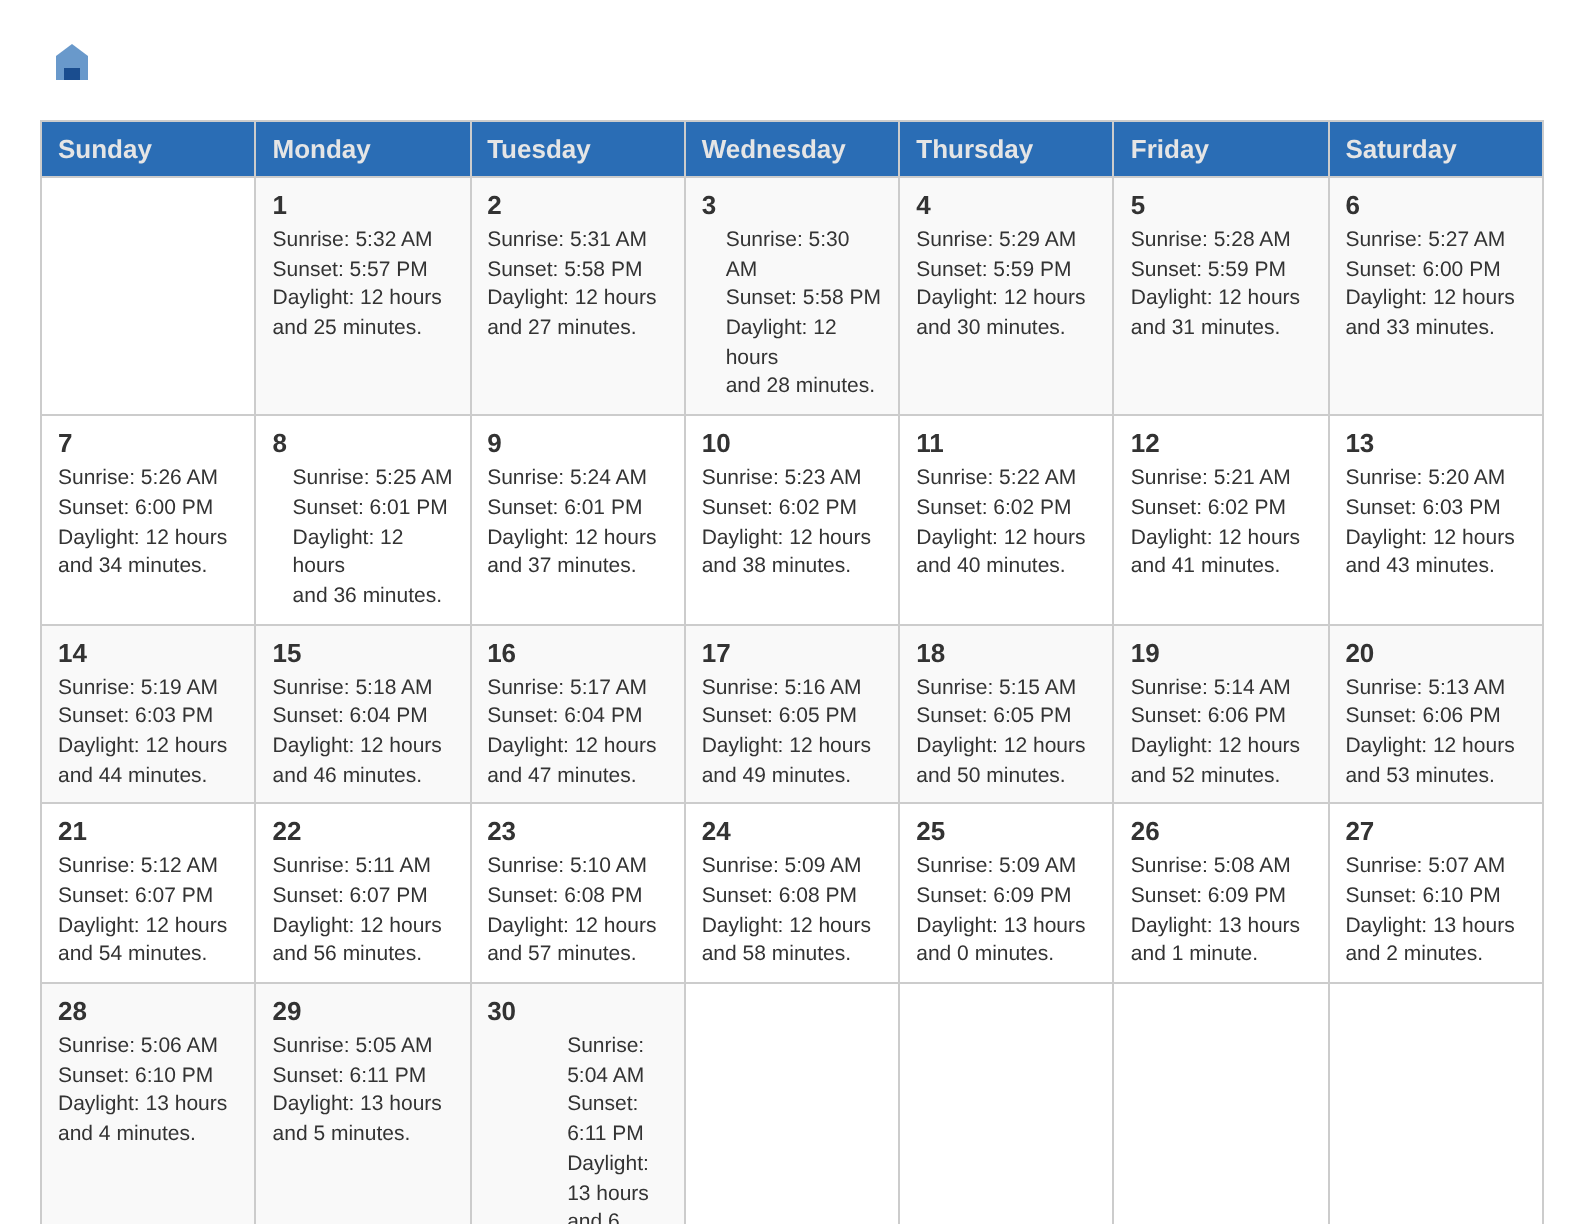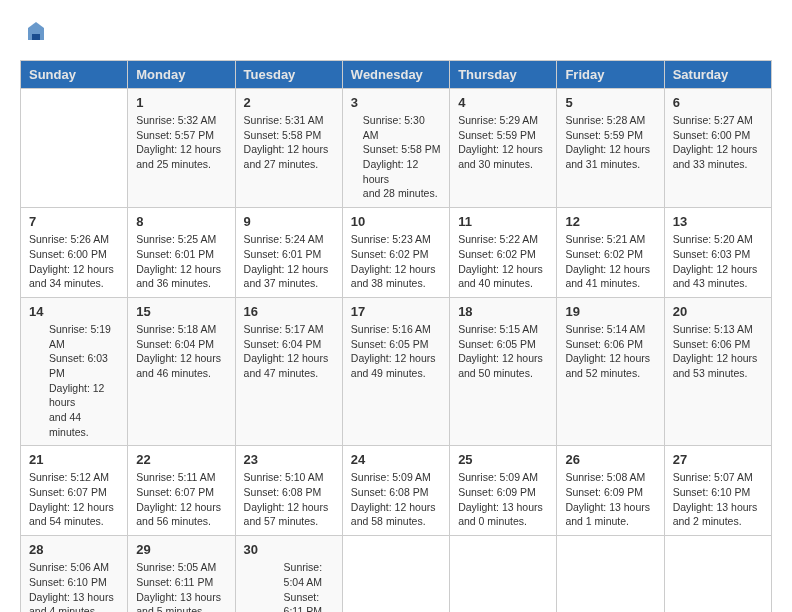--- a/index.html
+++ b/index.html
@@ -176,21 +176,21 @@
       <tr>
         <td>
           <span class="day-num">7</span>
           <div class="day-info" style="white-space: pre-line;">Sunrise: 5:26 AM
 Sunset: 6:00 PM
 Daylight: 12 hours
 and 34 minutes.</div>
         </td>
         <td>
           <span class="day-num">8</span>
-          <div class="day-info" style="white-space: pre-line;">Sunrise: 5:25 AM
+          <div class="day-info" style="white-space: pre-line; margin-left: 10px;">Sunrise: 5:25 AM
 Sunset: 6:01 PM
 Daylight: 12 hours
 and 36 minutes.</div>
         </td>
         <td>
           <span class="day-num">9</span>
           <div class="day-info" style="white-space: pre-line;">Sunrise: 5:24 AM
 Sunset: 6:01 PM
 Daylight: 12 hours
 and 37 minutes.</div>
@@ -220,21 +220,21 @@
           <span class="day-num">13</span>
           <div class="day-info" style="white-space: pre-line;">Sunrise: 5:20 AM
 Sunset: 6:03 PM
 Daylight: 12 hours
 and 43 minutes.</div>
         </td>
       </tr>
       <tr>
         <td>
           <span class="day-num">14</span>
-          <div class="day-info" style="white-space: pre-line; margin-left: 20px;">Sunrise: 5:19 AM
+          <div class="day-info" style="white-space: pre-line;">Sunrise: 5:19 AM
 Sunset: 6:03 PM
 Daylight: 12 hours
 and 44 minutes.</div>
         </td>
         <td>
           <span class="day-num">15</span>
           <div class="day-info" style="white-space: pre-line;">Sunrise: 5:18 AM
 Sunset: 6:04 PM
 Daylight: 12 hours
 and 46 minutes.</div>

